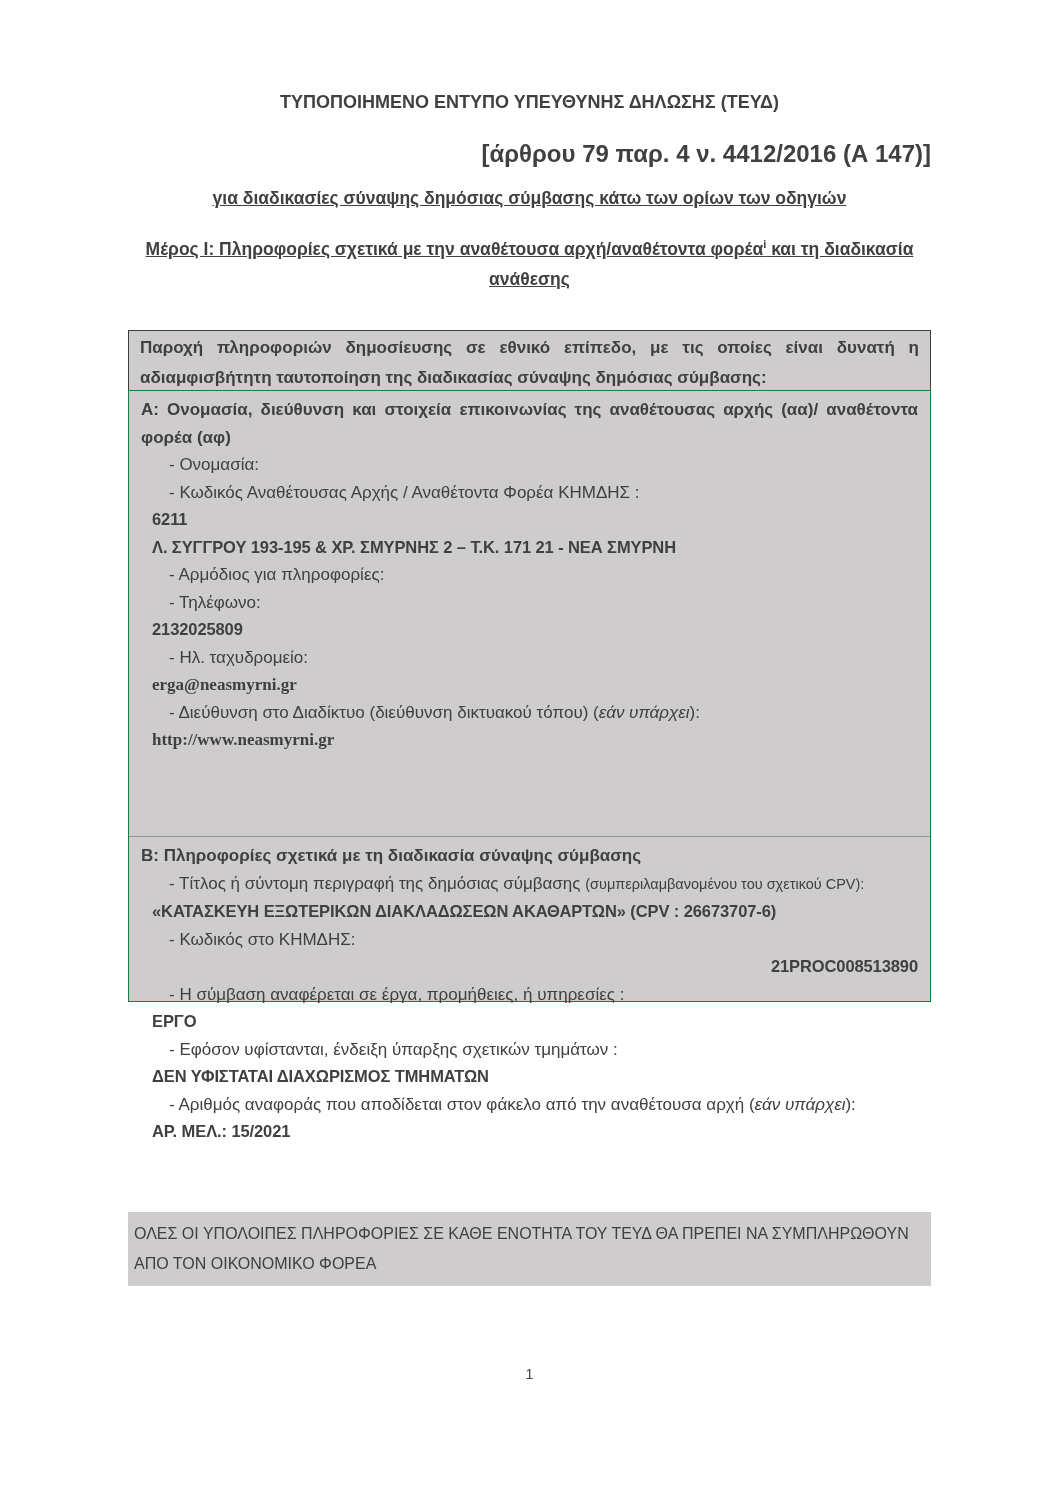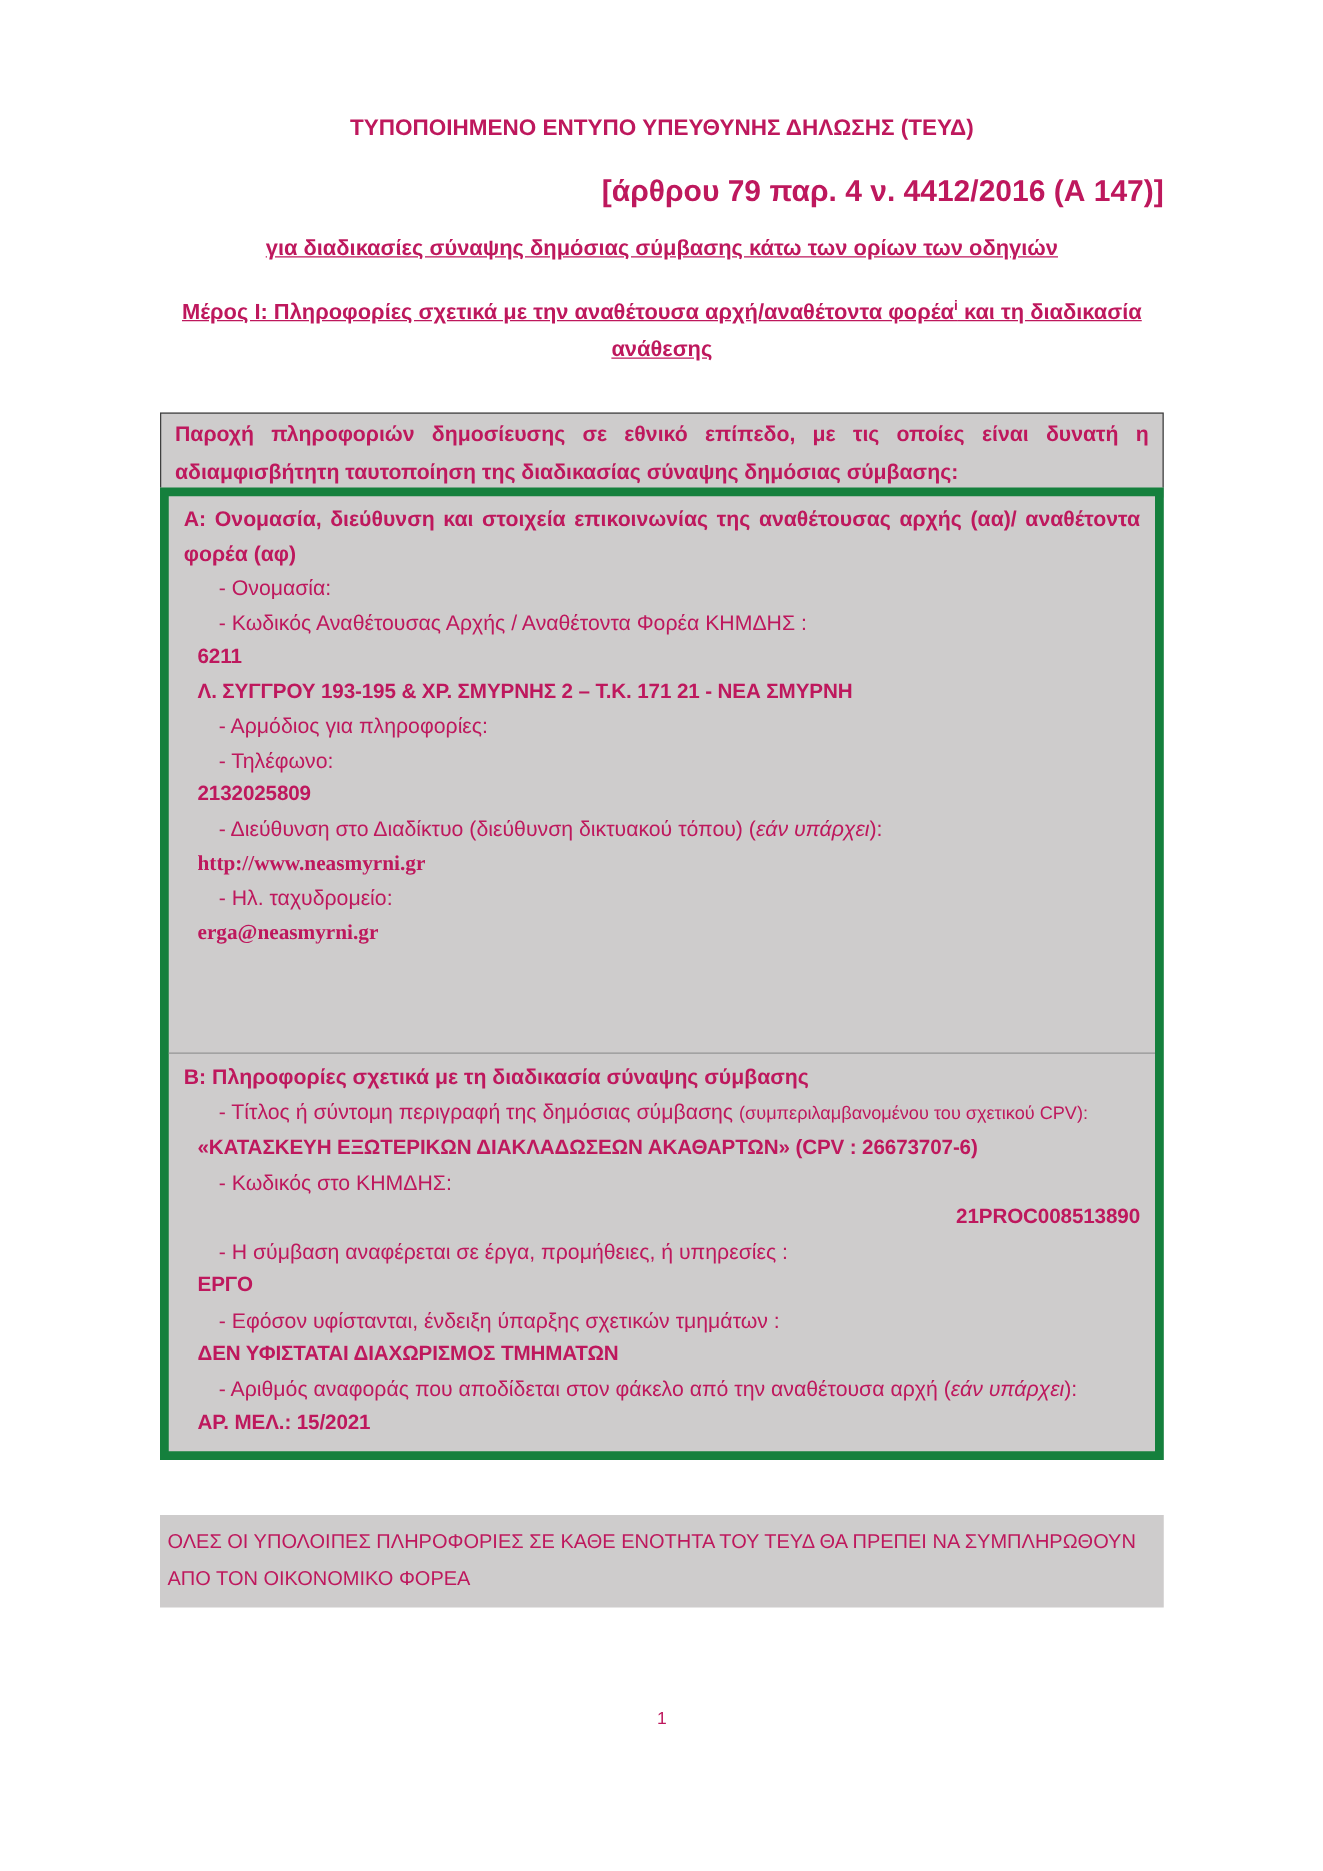--- a/index.html
+++ b/index.html
@@ -1,40 +1,40 @@
 <!DOCTYPE html>
 <html><head>
 <meta charset="utf-8">
 <style>
   html,body { margin:0; padding:0; background:#ffffff; }
   .page {
     position:relative; width:1058px; height:1497px; overflow:hidden;
-    background:#ffffff; color:#be185d;
+    background:#ffffff; color:#404040;
     font-family:"Liberation Sans", sans-serif;
   }
   .abs { position:absolute; left:128px; width:803px; box-sizing:border-box; }
   .centered { text-align:center; }
 
   .t1 { top:92px;  font-size:18px;   font-weight:bold; }
   .t2 { top:140px; font-size:24px;   font-weight:bold;text-align:right; }
   .t3 { top:188px; font-size:17.5px; font-weight:bold; text-decoration:underline; }
   .part { top:234px; font-size:17.5px; font-weight:bold; text-decoration:underline; line-height:30px; }
   .part sup { font-size:11px; line-height:0; vertical-align:super; }
 
   .notice-box {
     top:309px; height:68px; padding:2px 11px;
     background:#cecccc; border:1.5px solid #3f3f3f;margin-top:21px;
   }
   .notice-box p {
     margin:0; font-size:17px; font-weight:bold; line-height:30px; text-align:justify;
   }
 
   .info-table {
-    top:390px; height:778px;
-    background:#cecccc; border:7px solid #15803d;
+    top:390px; height:612px;
+    background:#cecccc; border:1px solid #15803d;
   }
   .section { box-sizing:border-box; padding:5px 12px 0 12px; }
   .section-a { height:446px; border-bottom:1px solid #949494; }
   .sec-heading { font-size:17px; font-weight:bold; line-height:27.5px; text-align:justify; }
   .frow  { line-height:27.5px; }
   .flabel { font-size:17px;margin-left:28px; }
   .flabel .small-note { font-size:14.5px; }
   .flabel i { font-style:italic; }
   .fvalue {
     font-size:16.5px; font-weight:bold; padding-left:11px;
@@ -87,27 +87,27 @@
       <div class="frow">
         <div class="flabel">- Αρμόδιος για πληροφορίες:</div>
       </div>
 
       <div class="frow">
         <div class="flabel">- Τηλέφωνο:</div>
         <div class="fvalue">2132025809</div>
       </div>
 
       <div class="frow">
-        <div class="flabel"><span>- Διεύθυνση στο Διαδίκτυο (διεύθυνση δικτυακού τόπου) (</span><i>εάν υπάρχει</i><span>):</span></div>
-        <div class="fvalue serif">http://www.neasmyrni.gr</div>
+        <div class="flabel">- Ηλ. ταχυδρομείο:</div>
+        <div class="fvalue serif">erga@neasmyrni.gr</div>
       </div>
 
       <div class="frow">
-        <div class="flabel">- Ηλ. ταχυδρομείο:</div>
-        <div class="fvalue serif">erga@neasmyrni.gr</div>
+        <div class="flabel"><span>- Διεύθυνση στο Διαδίκτυο (διεύθυνση δικτυακού τόπου) (</span><i>εάν υπάρχει</i><span>):</span></div>
+        <div class="fvalue serif">http://www.neasmyrni.gr</div>
       </div>
     </div>
 
     <div class="section section-b">
       <div class="sec-heading">Β: Πληροφορίες σχετικά με τη διαδικασία σύναψης σύμβασης</div>
 
       <div class="frow">
         <div class="flabel"><span>- Τίτλος ή σύντομη περιγραφή της δημόσιας σύμβασης </span><span class="small-note">(συμπεριλαμβανομένου του σχετικού CPV):</span></div>
         <div class="fvalue">«ΚΑΤΑΣΚΕΥΗ ΕΞΩΤΕΡΙΚΩΝ ΔΙΑΚΛΑΔΩΣΕΩΝ ΑΚΑΘΑΡΤΩΝ» (CPV : 26673707-6)</div>
       </div>

